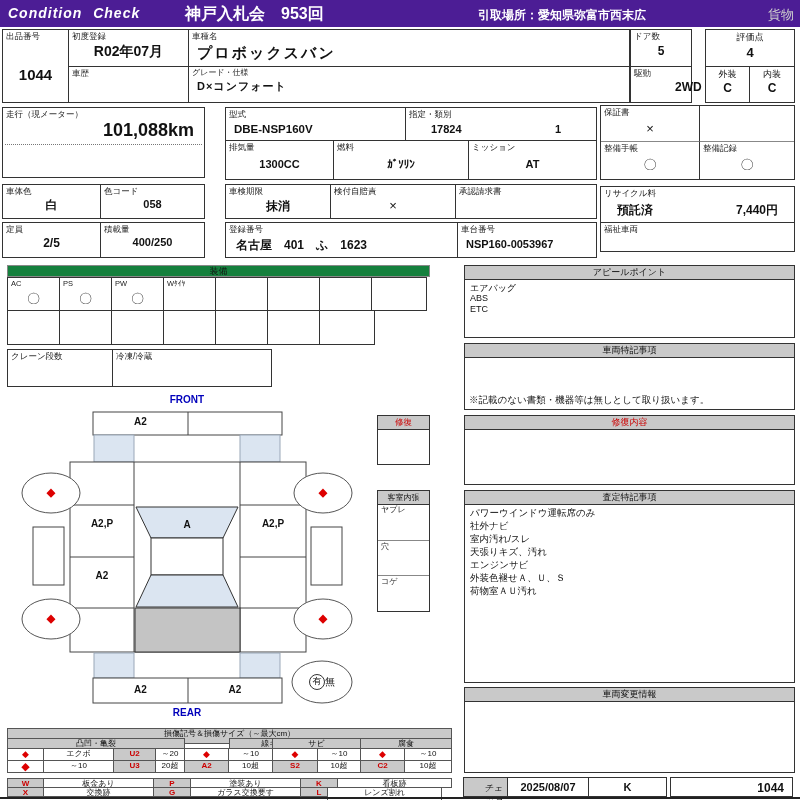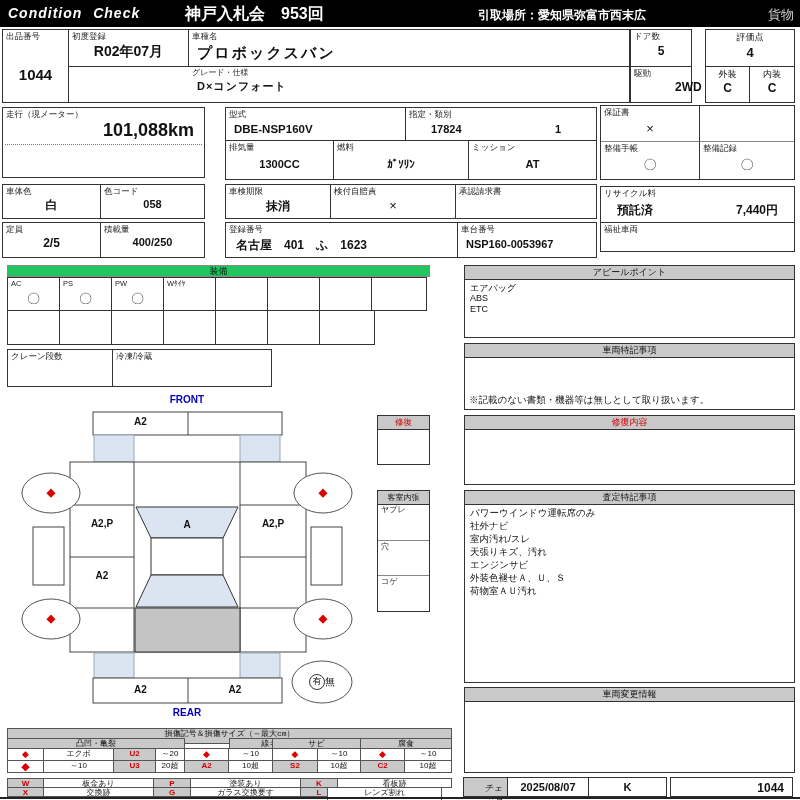--- a/index.html
+++ b/index.html
@@ -21,35 +21,38 @@
   .diamond{color:#dd0000;font-size:9px;line-height:10px;}
   .valtxt{position:absolute;white-space:nowrap;}
   .mark{position:absolute;font-weight:bold;font-size:10px;text-align:center;white-space:nowrap;}
   .circ{display:inline-block;width:14px;height:14px;line-height:13px;border:1px solid #333;border-radius:50%;font-size:9px;text-align:center;vertical-align:middle;}
 </style>
 </head>
 <body>
 
 <div class="page">
 
-  <div class="abs" style="left:0;top:0;width:800px;height:27px;background:#000000;">
+  <div class="abs" style="left:0;top:0;width:800px;height:27px;background:#4c1d95;">
     <span class="valtxt b" style="left:8px;top:5px;font-style:italic;font-size:14px;color:#fff;word-spacing:6px;letter-spacing:1px;">Condition Check</span>
     <span class="valtxt b" style="left:185px;top:4px;font-size:16px;color:#fff;">神戸入札会　953回</span>
     <span class="valtxt b" style="left:478px;top:7px;font-size:12px;color:#fff;">引取場所：愛知県弥富市西末広</span>
     <span class="valtxt" style="right:6px;top:6px;font-size:13px;color:#cdcdcd;">貨物</span>
   </div>
 
   <div class="box" style="left:2px;top:29px;width:628px;height:74px;">
     <div class="cell" style="left:0;top:0;width:66px;height:72px;border-right:1px solid #333;">
       <span class="lbl">出品番号</span>
       <div class="abs ctr b" style="left:0;right:0;top:36px;font-size:15px;">1044</div>
     </div>
     <div class="cell" style="left:66px;top:0;width:120px;height:37px;border-right:1px solid #333;border-bottom:1px solid #333;">
       <span class="lbl">初度登録</span>
       <div class="abs ctr b" style="left:0;right:0;top:13px;font-size:14px;">R02年07月</div>
+    </div>
+    <div class="cell" style="left:66px;top:37px;width:120px;height:35px;border-right:1px solid #333;">
+      <span class="lbl">車歴</span>
     </div>
     <div class="cell" style="left:186px;top:0;width:440px;height:37px;border-bottom:1px solid #333;">
       <span class="lbl">車種名</span>
       <div class="abs b" style="left:8px;top:14px;font-size:15px;letter-spacing:2px;">プロボックスバン</div>
     </div>
     <div class="cell" style="left:186px;top:37px;width:440px;height:35px;">
       <span class="lbl" style="font-size:8px;">グレード・仕様</span>
       <div class="abs b" style="left:8px;top:12px;font-size:11px;letter-spacing:1px;">D×コンフォート</div>
     </div>
   </div>
@@ -177,21 +180,21 @@
     <div class="cell" style="left:0;top:0;width:232px;height:34px;border-right:1px solid #333;">
       <span class="lbl">登録番号</span>
       <div class="abs b" style="left:10px;top:14px;font-size:12px;">名古屋　401　ふ　1623</div>
     </div>
     <div class="cell" style="left:232px;top:0;width:138px;height:34px;">
       <span class="lbl">車台番号</span>
       <div class="abs b" style="left:8px;top:15px;font-size:11px;">NSP160-0053967</div>
     </div>
   </div>
 
-  <div class="abs ctr" style="left:7px;top:265px;width:423px;height:12px;background:#22c55e;border:1px solid #888;font-size:9px;line-height:11px;">
+  <div class="abs ctr" style="left:7px;top:265px;width:423px;height:12px;background:#15803d;border:1px solid #888;font-size:9px;line-height:11px;">
     <span>装備</span>
   </div>
   <div class="box" style="left:7px;top:277px;width:53px;height:34px;">
     <span class="lbl" style="font-size:7.5px;">AC</span>
     <div class="abs ctr" style="left:0;right:0;top:12px;font-size:13px;">〇</div>
   </div>
   <div class="box" style="left:59px;top:277px;width:53px;height:34px;">
     <span class="lbl" style="font-size:7.5px;">PS</span>
     <div class="abs ctr" style="left:0;right:0;top:12px;font-size:13px;">〇</div>
   </div>
@@ -315,21 +318,21 @@
     </div>
     <div class="cell" style="left:0;top:50px;width:51px;height:35px;border-bottom:1px solid #888;">
       <span class="lbl" style="font-size:8px;">穴</span>
     </div>
     <div class="cell" style="left:0;top:85px;width:51px;height:35px;">
       <span class="lbl" style="font-size:8px;">コゲ</span>
     </div>
   </div>
 
   <div class="abs" style="left:7px;top:728px;width:445px;height:69px;">
-    <div class="lg lgray" style="left:0;top:0;width:445px;height:16px;font-family:Liberation Mono, monospace;">損傷記号＆損傷サイズ（～最大cm）</div>
+    <div class="lg lgray" style="left:0;top:0;width:445px;height:16px;">損傷記号＆損傷サイズ（～最大cm）</div>
     <div class="lg lgray" style="left:0;top:10px;width:178px;height:11px;">凸凹・亀裂</div>
     <div class="lg lgray" style="left:177px;top:10px;width:89px;height:21px;margin-left:45px;">線キズ</div>
     <div class="lg lgray" style="left:265px;top:10px;width:89px;height:11px;">サビ</div>
     <div class="lg lgray" style="left:353px;top:10px;width:92px;height:11px;">腐食</div>
 
     <div class="lg dot" style="left:0;top:20px;width:37px;height:13px;"><span class="diamond">◆</span></div>
     <div class="lg dot" style="left:36px;top:20px;width:71px;height:13px;">エクボ</div>
     <div class="lg dot lgray red b" style="left:106px;top:20px;width:43px;height:13px;">U2</div>
     <div class="lg dot" style="left:148px;top:20px;width:30px;height:13px;">～20</div>
     <div class="lg dot" style="left:177px;top:20px;width:45px;height:13px;"><span class="diamond">◆</span></div>

